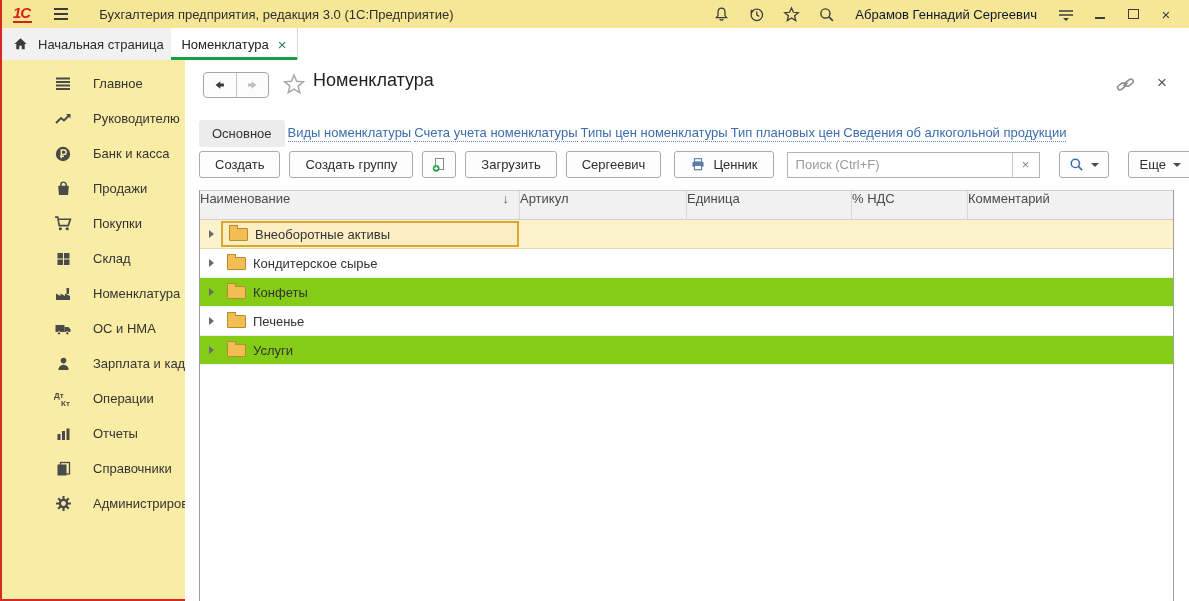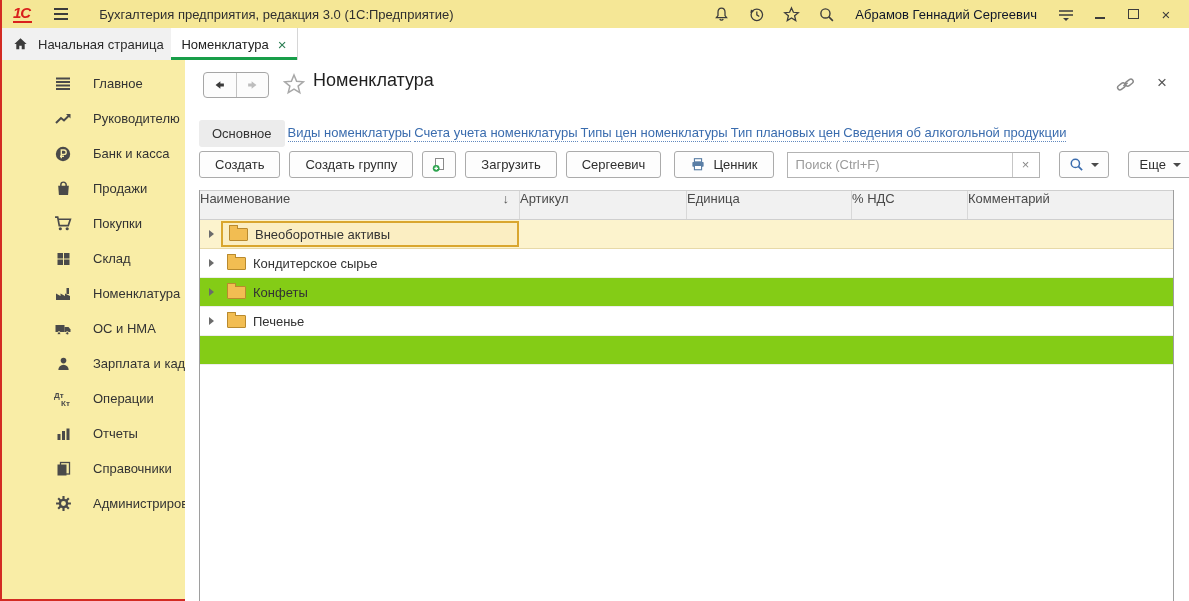--- a/index.html
+++ b/index.html
@@ -458,20 +458,25 @@
           <span class="folder"></span>
           <span class="rowlabel">Печенье</span>
         </div>
         <div class="tc"></div>
           <div class="tc"></div>
           <div class="tc"></div>
           <div class="tc"></div>
       </div>
 
       <div class="t-row alt">
+        <div class="tc namecell">
+          <span class="expander"></span>
+          <span class="folder"></span>
+          <span class="rowlabel">Услуги</span>
+        </div>
         <div class="tc"></div>
           <div class="tc"></div>
           <div class="tc"></div>
           <div class="tc"></div>
       </div>
     </div>
   </div>
 
   <div class="edge-left"></div>
   <div class="edge-bottom"></div>

